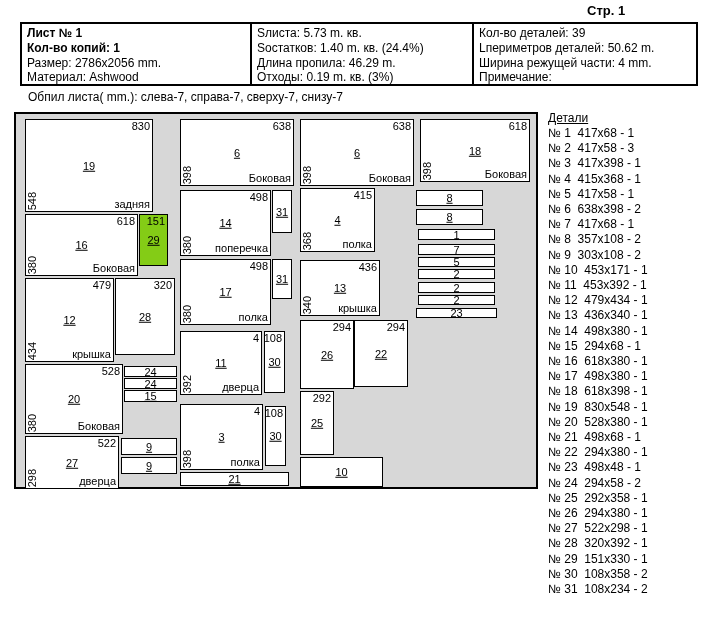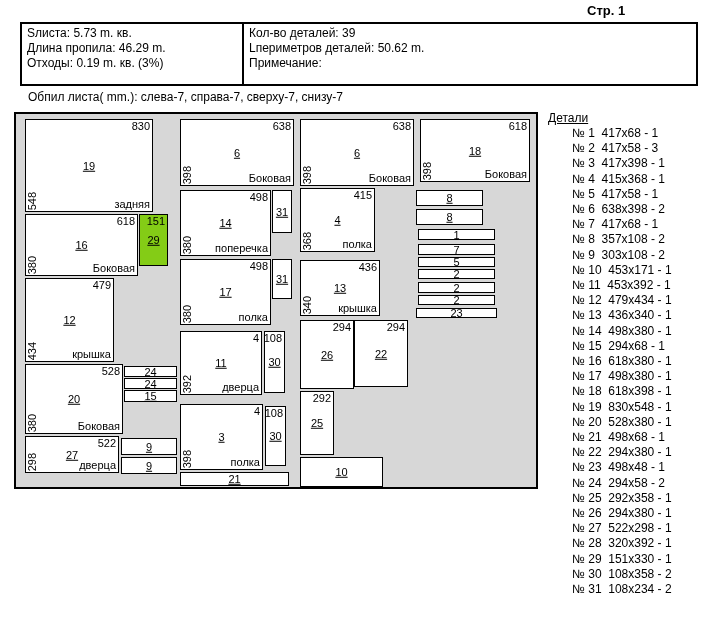--- a/index.html
+++ b/index.html
@@ -31,36 +31,44 @@
     position:absolute; left:0; bottom:1px; line-height:12px;
     writing-mode:vertical-rl; transform:rotate(180deg);
   }
   .piece .num {
     position:absolute; left:50%; top:50%; transform:translate(-50%,-52%);
     text-decoration:underline; white-space:nowrap;
   }
   .piece .nm { position:absolute; right:2px; bottom:0; line-height:13px; white-space:nowrap;margin-left:25px; }
   .details { position:absolute; left:548px; top:110px; font-size:12px; }
   .details .title { text-decoration:underline; line-height:16px; }
-  .details .item { white-space:pre; line-height:15.2px;margin-left:24px; }
+  .details .item { white-space:pre; line-height:15.2px; }
 </style>
 </head>
 <body>
 
 <div class="page-num">Стр. 1</div>
 
 <div class="header-table">
+  <div class="hcell hc1">
+    <div class="b">Лист № 1</div>
+    <div class="b">Кол-во копий: 1</div>
+    <div>Размер: 2786x2056 mm.</div>
+    <div>Материал: Ashwood</div>
+  </div>
   <div class="hcell hc2">
     <div>Sлиста: 5.73 m. кв.</div>
+    <div>Sостатков: 1.40 m. кв. (24.4%)</div>
     <div>Длина пропила: 46.29 m.</div>
     <div>Отходы: 0.19 m. кв. (3%)</div>
   </div>
   <div class="hcell hc3">
     <div>Кол-во деталей: 39</div>
     <div>Lпериметров деталей: 50.62 m.</div>
+    <div>Ширина режущей части: 4 mm.</div>
     <div>Примечание:</div>
   </div>
 </div>
 
 <div class="trim-line">Обпил листа( mm.): слева-7, справа-7, сверху-7, снизу-7</div>
 
 <div class="sheet" style="background: rgb(215, 215, 215);">
     <div class="piece" style="left: 9px; top: 5px; width: 128px; height: 93px; background: rgb(255, 255, 255); border-color: rgb(0, 0, 0);">
       <span class="wl">830</span>
       <span class="hl">548</span>
@@ -76,36 +84,40 @@
     <div class="piece" style="left: 123px; top: 100px; width: 29px; height: 52px; background: #84cc16; border-color: rgb(0, 0, 0);">
       <span class="wl">151</span>
       <span class="num">29</span>
     </div>
     <div class="piece" style="left: 9px; top: 164px; width: 89px; height: 84px; background: rgb(255, 255, 255); border-color: rgb(0, 0, 0);">
       <span class="wl">479</span>
       <span class="hl">434</span>
       <span class="num">12</span>
       <span class="nm">крышка</span>
     </div>
+    <div class="piece" style="left: 99px; top: 164px; width: 60px; height: 77px; background: rgb(255, 255, 255); border-color: rgb(0, 0, 0);">
+      <span class="wl">320</span>
+      <span class="num">28</span>
+    </div>
     <div class="piece" style="left: 9px; top: 250px; width: 98px; height: 70px; background: rgb(255, 255, 255); border-color: rgb(0, 0, 0);">
       <span class="wl">528</span>
       <span class="hl">380</span>
       <span class="num">20</span>
       <span class="nm">Боковая</span>
     </div>
     <div class="piece" style="left: 108px; top: 252px; width: 53px; height: 11px; background: rgb(255, 255, 255); border-color: rgb(0, 0, 0);">
       <span class="num">24</span>
     </div>
     <div class="piece" style="left: 108px; top: 264px; width: 53px; height: 11px; background: rgb(255, 255, 255); border-color: rgb(0, 0, 0);">
       <span class="num">24</span>
     </div>
     <div class="piece" style="left: 108px; top: 276px; width: 53px; height: 12px; background: rgb(255, 255, 255); border-color: rgb(0, 0, 0);">
       <span class="num">15</span>
     </div>
-    <div class="piece" style="left: 9px; top: 322px; width: 94px; height: 37px; background: rgb(255, 255, 255); border-color: rgb(0, 0, 0);">
+    <div class="piece" style="left: 9px; top: 322px; width: 94px; height: 53px; background: rgb(255, 255, 255); border-color: rgb(0, 0, 0);">
       <span class="wl">522</span>
       <span class="hl">298</span>
       <span class="num">27</span>
       <span class="nm">дверца</span>
     </div>
     <div class="piece" style="left: 105px; top: 324px; width: 56px; height: 17px; background: rgb(255, 255, 255); border-color: rgb(0, 0, 0);">
       <span class="num">9</span>
     </div>
     <div class="piece" style="left: 105px; top: 343px; width: 56px; height: 17px; background: rgb(255, 255, 255); border-color: rgb(0, 0, 0);">
       <span class="num">9</span>

